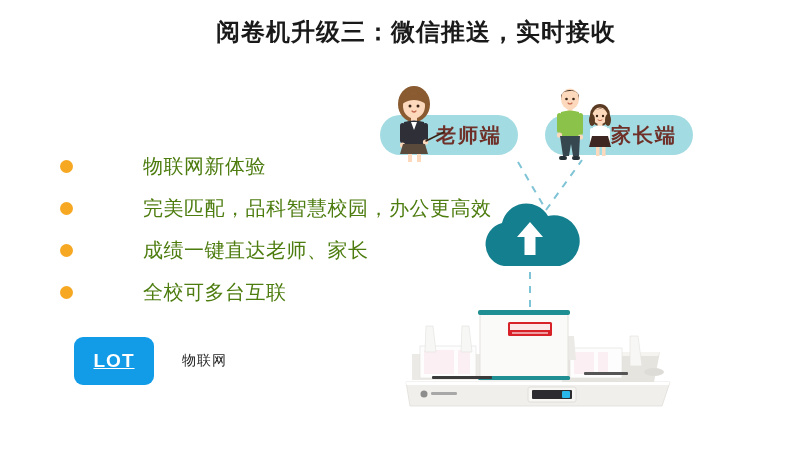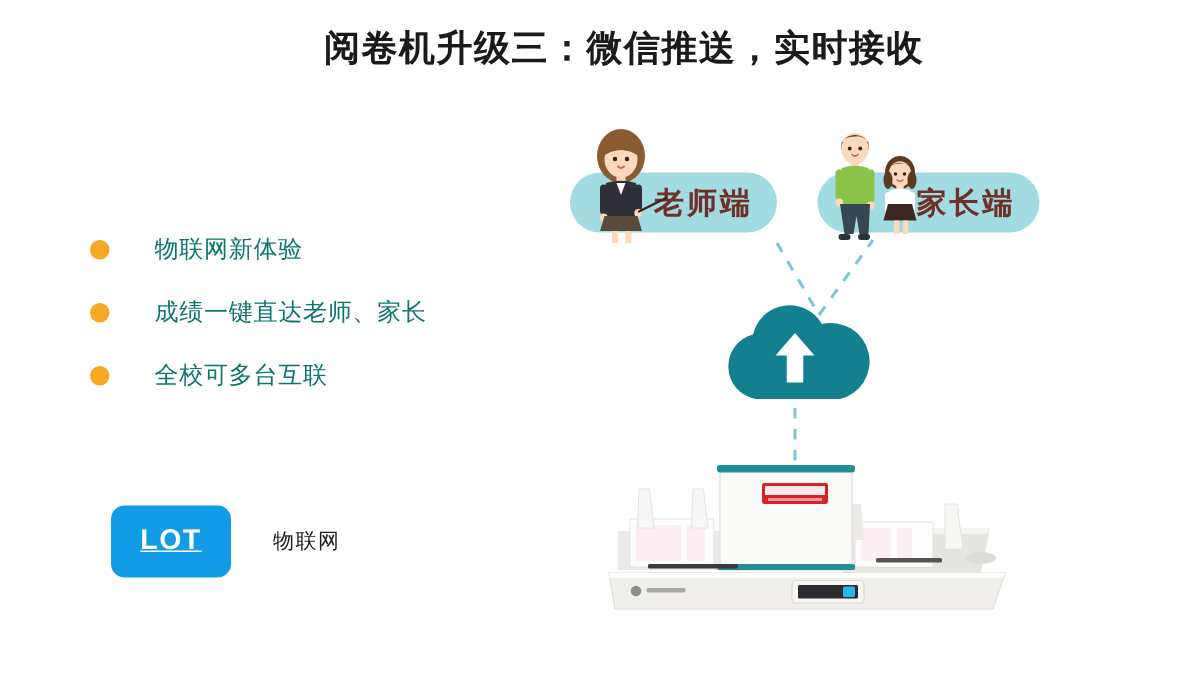--- a/index.html
+++ b/index.html
@@ -47,24 +47,25 @@
   }
   .bullet-dot {
     width: 13px;
     height: 13px;
     border-radius: 50%;
     background: #f7a823;
     flex: 0 0 auto;
     margin-right: 30px;
   }
   .bullet-text {
-    font-size: 16px;
-    color: #0f766e;
+    font-size: 20px;
+    color: #4d7c0f;
     letter-spacing: 0.5px;
     white-space: nowrap;
+    margin-left: 40px;
   }
 
   
   #lot-block {
     position: absolute;
     left: 74px;
     top: 337px;
     display: flex;
     align-items: center;
   }
@@ -145,20 +146,24 @@
 
   <div id="title">阅卷机升级三：微信推送，实时接收</div>
 
   <div id="bullets">
 
     <div class="bullet-row">
       <span class="bullet-dot"></span>
       <span class="bullet-text">物联网新体验</span>
     </div>
 
+    <div class="bullet-row">
+      <span class="bullet-dot"></span>
+      <span class="bullet-text">完美匹配，品科智慧校园，办公更高效</span>
+    </div>
 
     <div class="bullet-row">
       <span class="bullet-dot"></span>
       <span class="bullet-text">成绩一键直达老师、家长</span>
     </div>
 
     <div class="bullet-row">
       <span class="bullet-dot"></span>
       <span class="bullet-text">全校可多台互联</span>
     </div>

